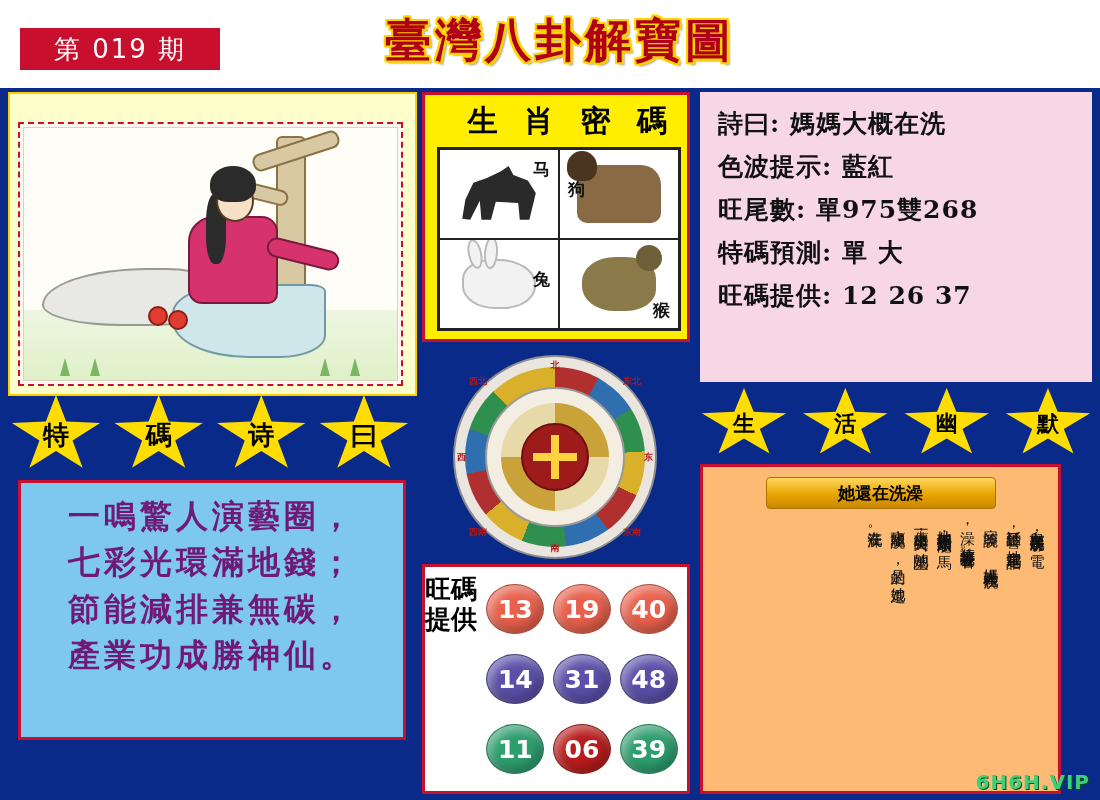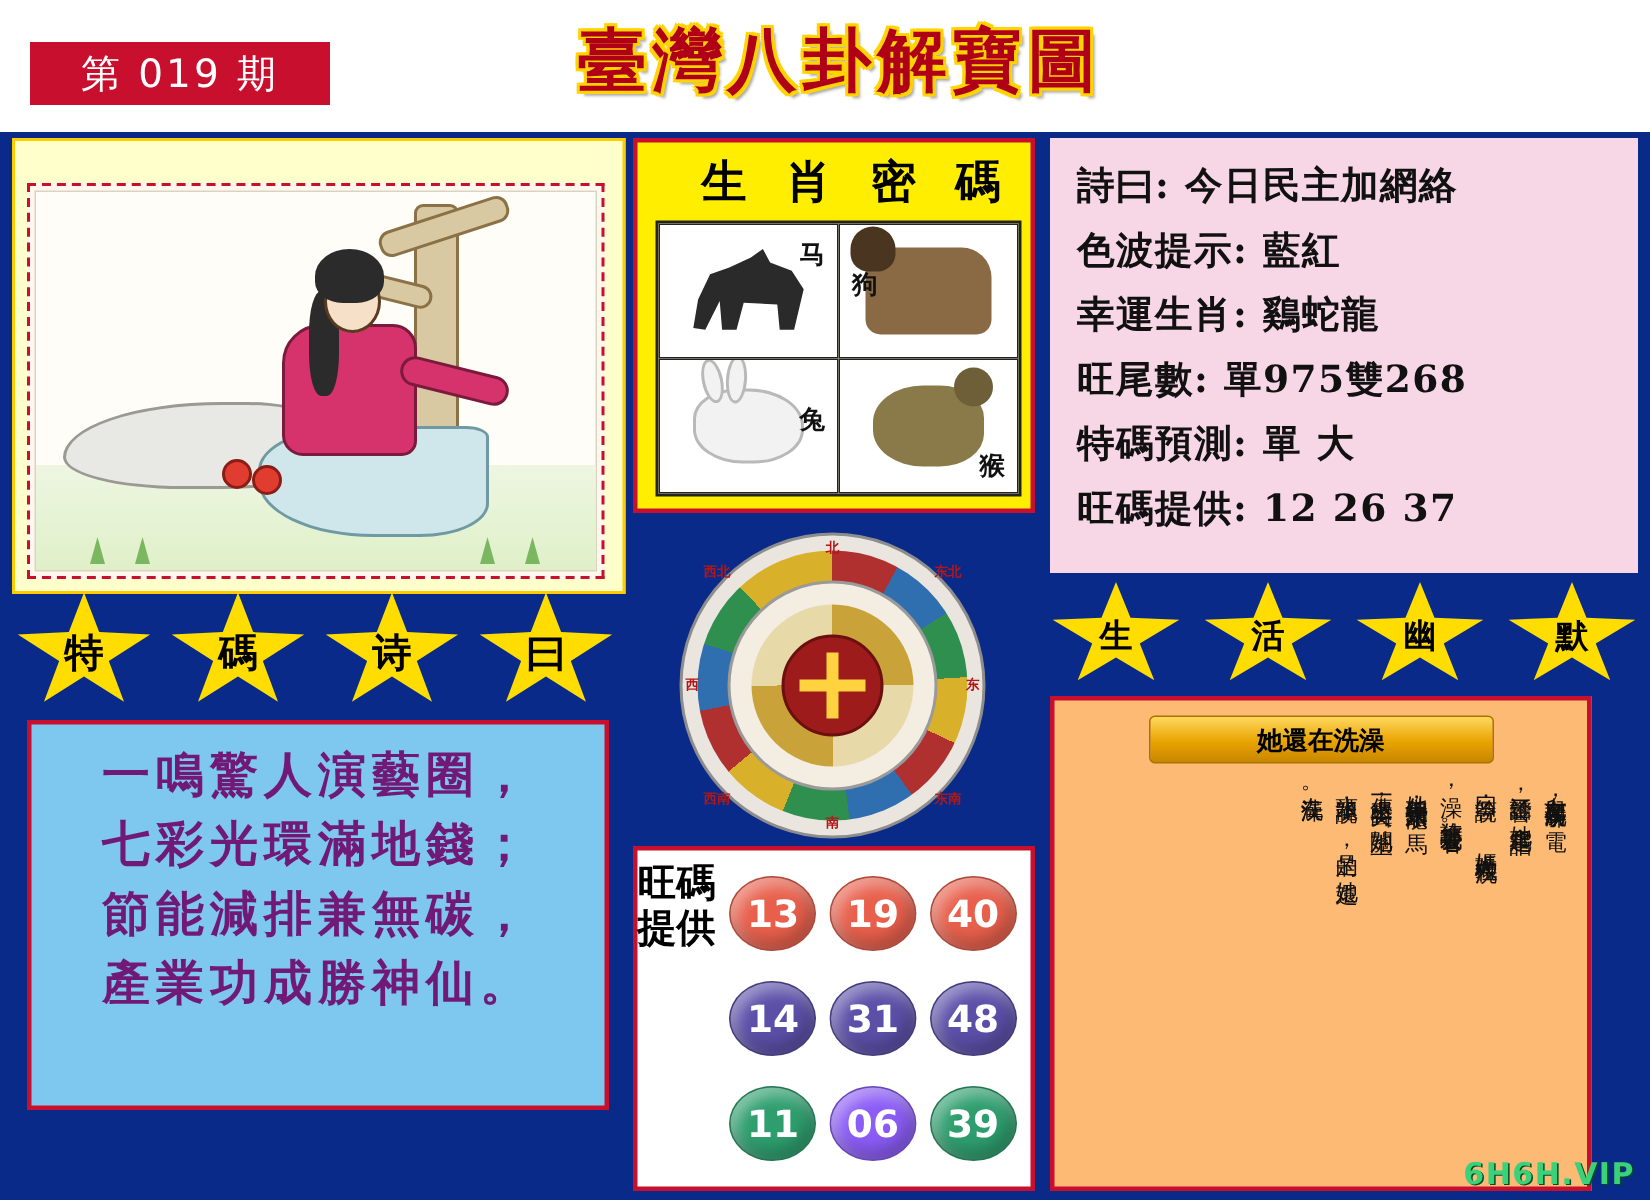--- a/index.html
+++ b/index.html
@@ -278,31 +278,30 @@
     <div class="balls-box">
       <div class="balls-label">旺碼提供</div>
       <div class="balls-grid">
         <div class="ball" style="background:#e8604c">13</div>
         <div class="ball" style="background:#e8604c">19</div>
         <div class="ball" style="background:#e8604c">40</div>
         <div class="ball" style="background:#5b4fa8">14</div>
         <div class="ball" style="background:#5b4fa8">31</div>
         <div class="ball" style="background:#5b4fa8">48</div>
         <div class="ball" style="background:#2e9e6e">11</div>
-        <div class="ball" style="background:#8b5cf6">06</div>
+        <div class="ball" style="background:#b91c1c">06</div>
         <div class="ball" style="background:#2e9e6e">39</div>
       </div>
     </div>
   </div>
 
   <div class="col-right">
     <div class="info-box">
-      <div class="info-line">詩曰: 今日民主加網絡</div>
+      <div class="info-line">詩曰: 媽媽大概在洗</div>
       <div class="info-line">色波提示: 藍紅</div>
-      <div class="info-line">幸運生肖: 鷄蛇龍</div>
       <div class="info-line">旺尾數: 單975雙268</div>
       <div class="info-line">特碼預測:  單 大</div>
       <div class="info-line">旺碼提供: 12 26 37</div>
     </div>
 
     <div class="star-row2">
       <div class="star2">生</div>
       <div class="star2">活</div>
       <div class="star2">幽</div>
       <div class="star2">默</div>

